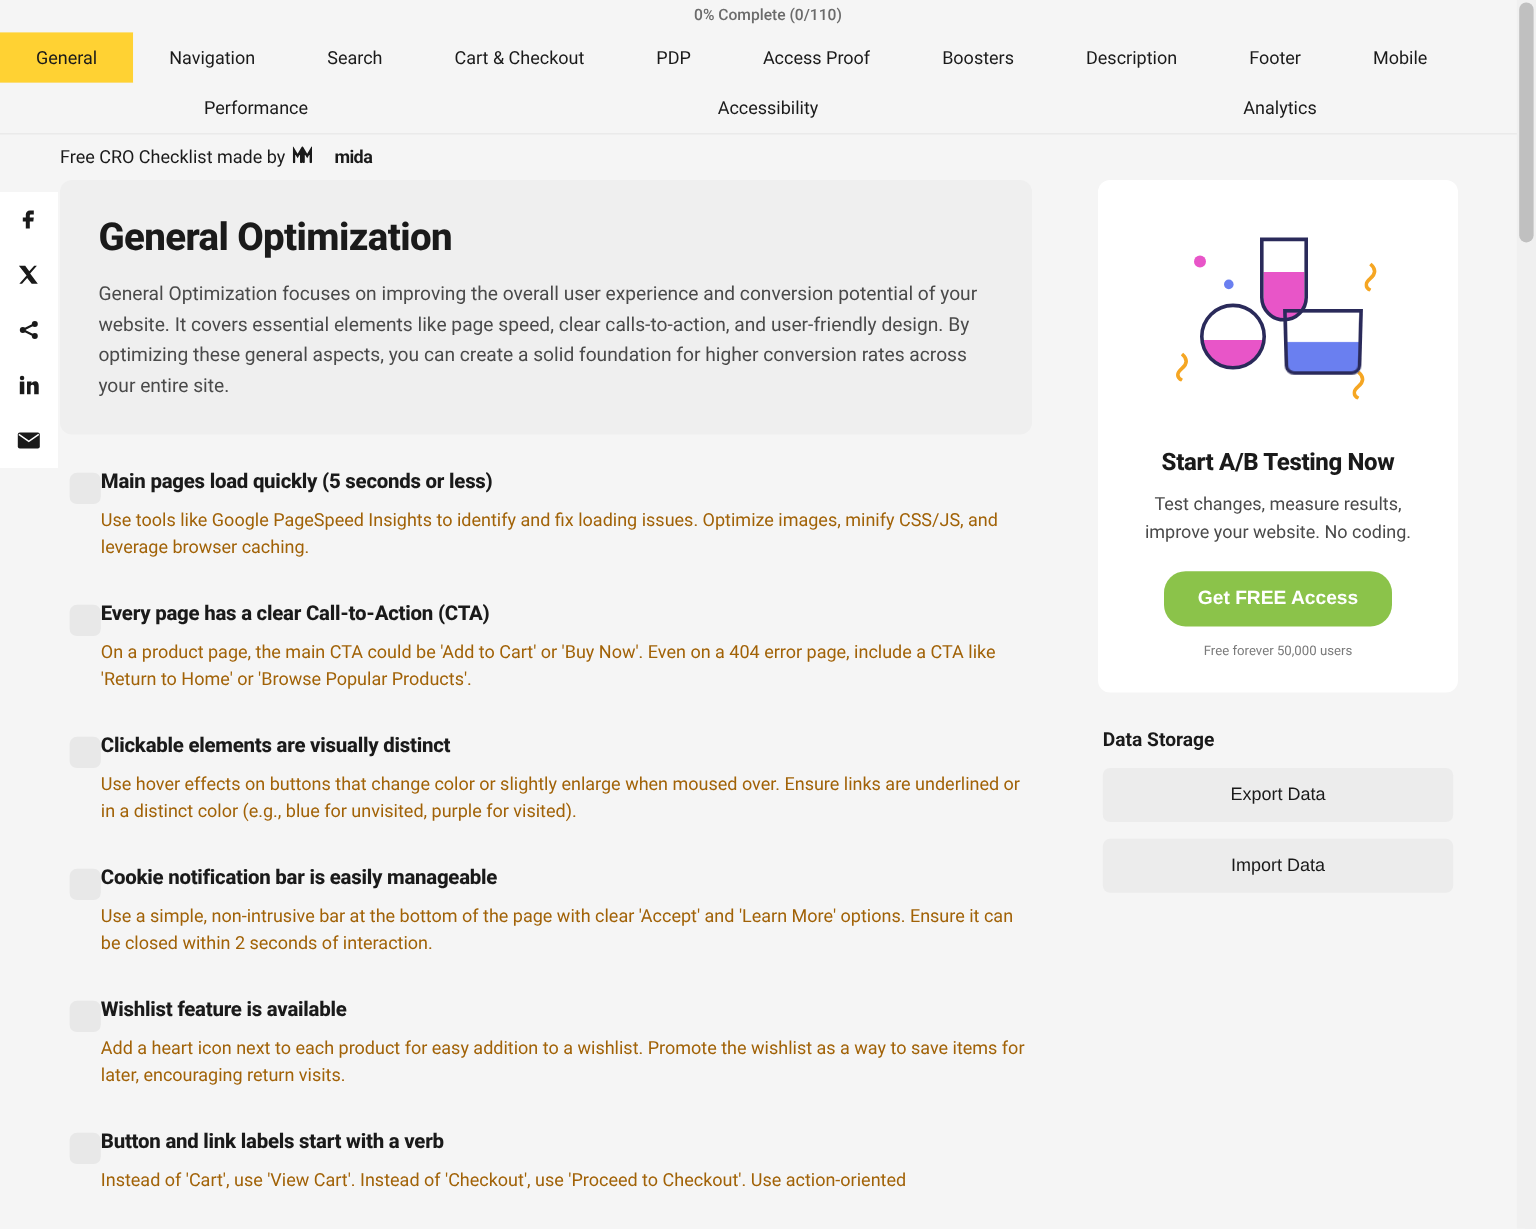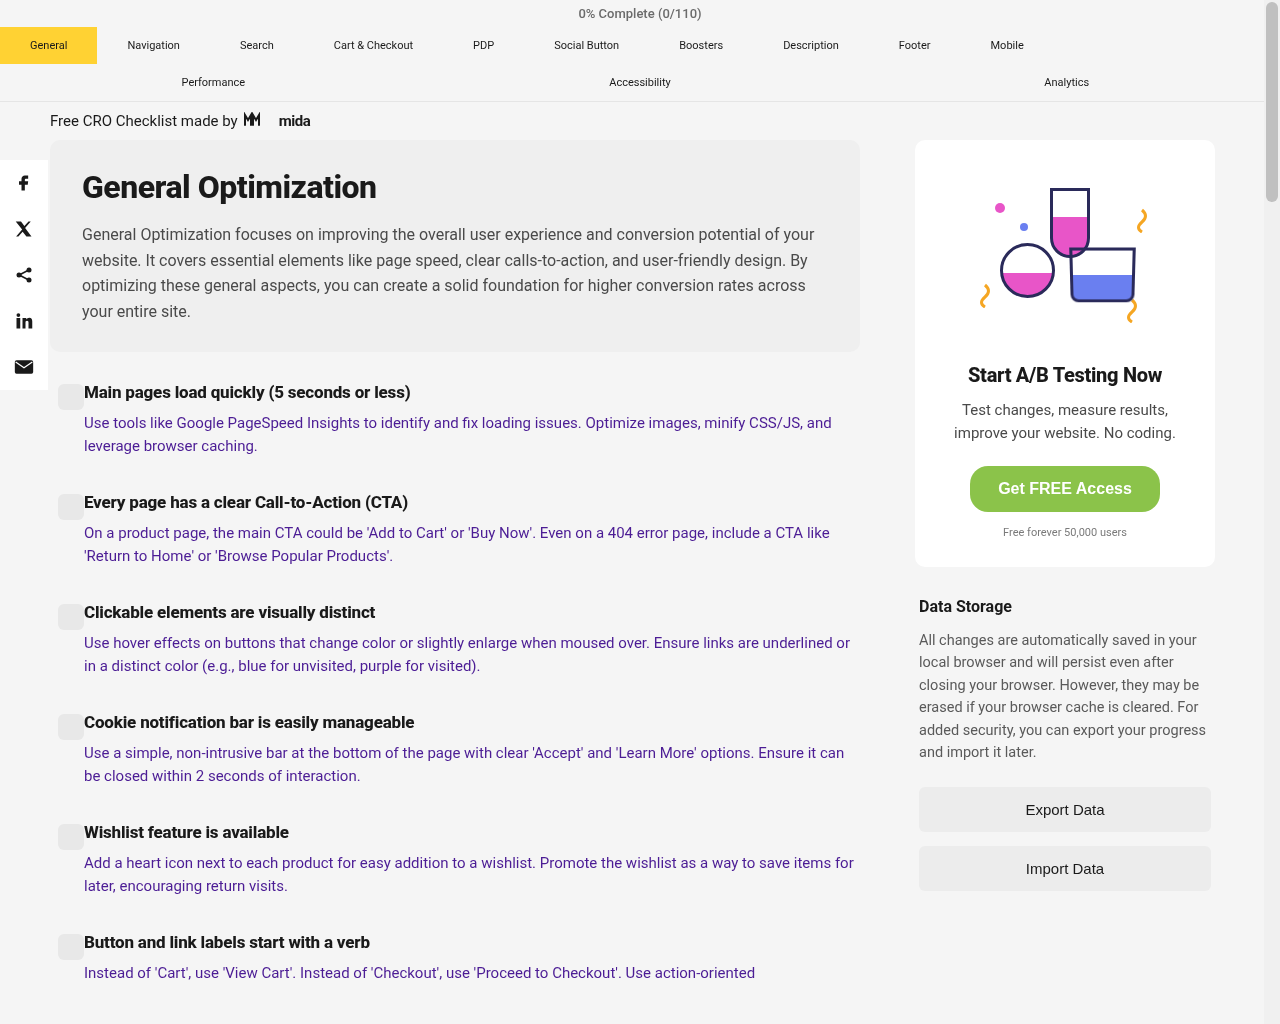--- a/index.html
+++ b/index.html
@@ -26,21 +26,21 @@
     .tabs-container {
       background: #f5f5f5;
       border-bottom: 1px solid #e5e5e5;
     }
     .tabs-row {
       display: flex;
       flex-wrap: wrap;
     }
     .tab {
       padding: 12px 30px;
-      font-size: 11px;
+      font-size: 15px;
       color: #1a1a1a;
       cursor: pointer;
       background: #f5f5f5;
     }
     .tab.active {
       background: #ffd233;
     }
     .tabs-row-2 {
       display: flex;
       justify-content: space-around;
@@ -109,21 +109,21 @@
     }
     .checklist-content h3 {
       font-size: 17px;
       font-weight: 800;
       margin-bottom: 10px;
       letter-spacing: -0.2px;
     }
     .checklist-content p {
       font-size: 15px;
       line-height: 1.5;
-      color: #4c1d95;
+      color: #a16207;
     }
     .promo-card {
       background: #fff;
       border-radius: 10px;
       padding: 28px 24px;
       text-align: center;
       margin-bottom: 30px;
     }
     .promo-image {
       width: 200px;
@@ -272,21 +272,21 @@
 
 <div class="progress-text">0% Complete (0/110)</div>
 
 <div class="tabs-container">
   <div class="tabs-row">
     <div class="tab active">General</div>
     <div class="tab">Navigation</div>
     <div class="tab">Search</div>
     <div class="tab">Cart &amp; Checkout</div>
     <div class="tab">PDP</div>
-    <div class="tab">Social Button</div>
+    <div class="tab">Access Proof</div>
     <div class="tab">Boosters</div>
     <div class="tab">Description</div>
     <div class="tab">Footer</div>
     <div class="tab">Mobile</div>
   </div>
   <div class="tabs-row-2">
     <div class="tab">Performance</div>
     <div class="tab">Accessibility</div>
     <div class="tab">Analytics</div>
   </div>
@@ -377,21 +377,20 @@
         <div class="flask3"></div>
       </div>
       <h2>Start A/B Testing Now</h2>
       <p class="subtitle">Test changes, measure results, improve your website. No coding.</p>
       <button class="cta-button">Get FREE Access</button>
       <p class="disclaimer">Free forever 50,000 users</p>
     </div>
 
     <div class="storage-section">
       <h3>Data Storage</h3>
-      <p>All changes are automatically saved in your local browser and will persist even after closing your browser. However, they may be erased if your browser cache is cleared. For added security, you can export your progress and import it later.</p>
       <button class="data-button">Export Data</button>
       <button class="data-button">Import Data</button>
     </div>
   </div>
 </div>
 
 <div class="share-sidebar">
   <div class="share-icon">
     <svg width="20" height="20" viewBox="0 0 24 24">
         <path fill="#1a1a1a" d="M13 3h4v4h-3c-.5 0-1 .5-1 1v2h4l-.5 4H13v7h-4v-7H6v-4h3V7c0-2.2 1.8-4 4-4z"></path>

